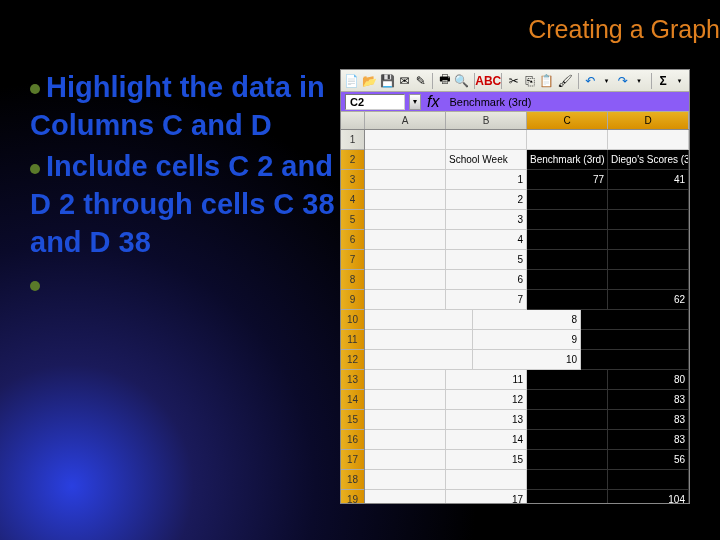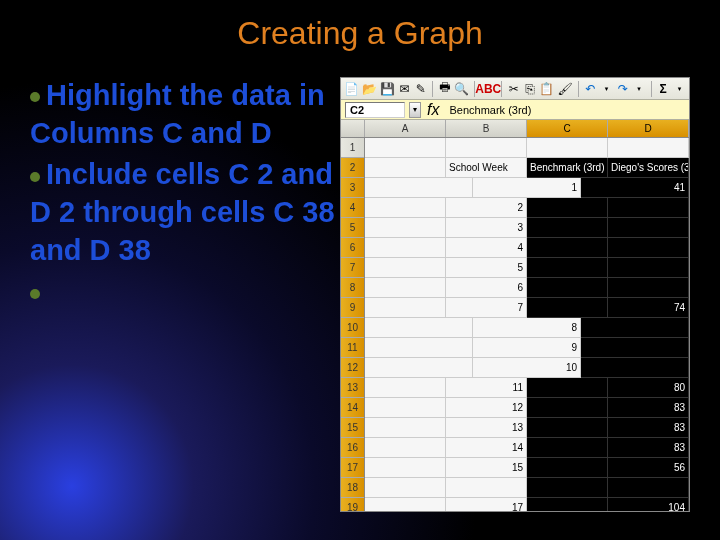--- a/index.html
+++ b/index.html
@@ -5,22 +5,22 @@
   * { margin: 0; padding: 0; box-sizing: border-box; }
   html, body { width: 720px; height: 540px; overflow: hidden; }
   body {
     background: radial-gradient(circle at 10% 90%, #2a3fe0 0%, #1a1a5a 15%, #0a0a2a 30%, #000000 50%);
     font-family: Arial, sans-serif;
     color: #fff;
     position: relative;
   }
   .slide-title {
     color: #e08020;
-    font-size: 32px;
-    text-align: center;
+    font-size: 25px;
+    text-align: right;
     padding-top: 15px;
     font-weight: normal;
   }
   .content-row {
     display: flex;
     padding: 25px 30px 0 30px;
   }
   .bullets {
     flex: 0 0 310px;
     color: #1d4ed8;
@@ -59,21 +59,21 @@
   }
   .tb-icon {
     width: 16px; height: 16px;
     display: inline-flex;
     align-items: center; justify-content: center;
     font-size: 12px;
   }
   .tb-sep { width:1px; height:16px; background:#aaa; margin:0 2px; }
   
   .ss-formula {
-    background: #fef9c3;
+    background: #8b5cf6;
     height: 20px;
     border-bottom: 1px solid #b0b0a0;
     display: flex;
     align-items: center;
     font-size: 11px;
   }
   .ss-namebox {
     width: 60px;
     border: 1px inset #ccc;
     background: #fff;
@@ -241,20 +241,21 @@
           </div>
           <div class="ss-row">
             <div class="ss-cell"></div>
             <div class="ss-cell">School Week</div>
             <div class="ss-cell sel">Benchmark (3rd)</div>
             <div class="ss-cell sel">Diego's Scores (3rd)</div>
           </div>
           <div class="ss-row">
             <div class="ss-cell"></div>
             <div class="ss-cell num">1</div>
+            <div class="ss-cell num sel">77</div>
             <div class="ss-cell num sel">41</div>
           </div>
           <div class="ss-row">
             <div class="ss-cell"></div>
             <div class="ss-cell num">2</div>
             <div class="ss-cell sel"></div>
             <div class="ss-cell sel"></div>
           </div>
           <div class="ss-row">
             <div class="ss-cell"></div>
@@ -277,21 +278,21 @@
           <div class="ss-row">
             <div class="ss-cell"></div>
             <div class="ss-cell num">6</div>
             <div class="ss-cell sel"></div>
             <div class="ss-cell sel"></div>
           </div>
           <div class="ss-row">
             <div class="ss-cell"></div>
             <div class="ss-cell num">7</div>
             <div class="ss-cell sel"></div>
-            <div class="ss-cell num sel">74</div>
+            <div class="ss-cell num sel">62</div>
           </div>
           <div class="ss-row">
             <div class="ss-cell"></div>
             <div class="ss-cell num">8</div>
             <div class="ss-cell sel"></div>
           </div>
           <div class="ss-row">
             <div class="ss-cell"></div>
             <div class="ss-cell num">9</div>
             <div class="ss-cell sel"></div>

